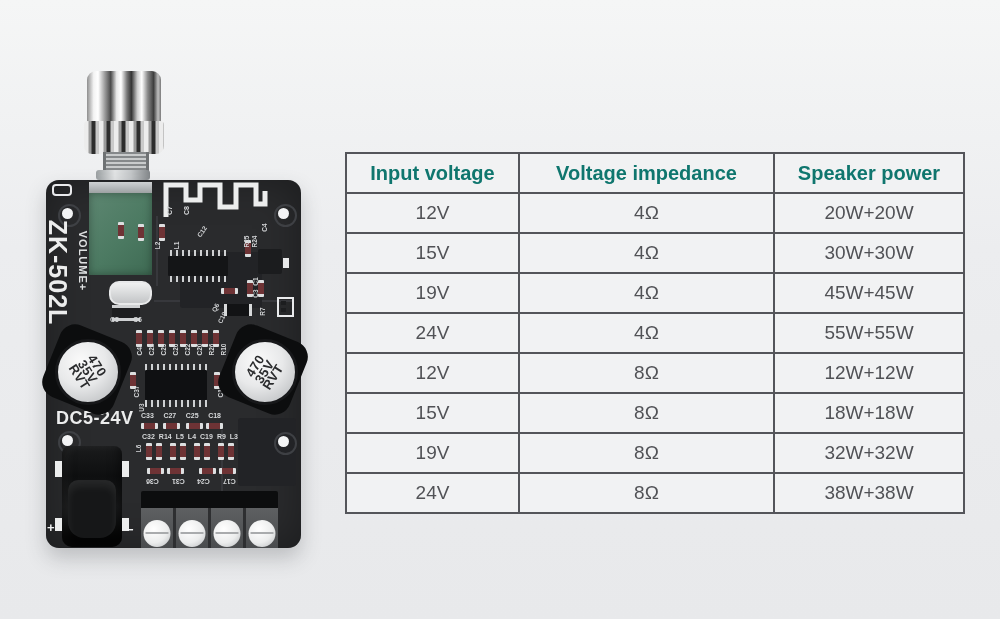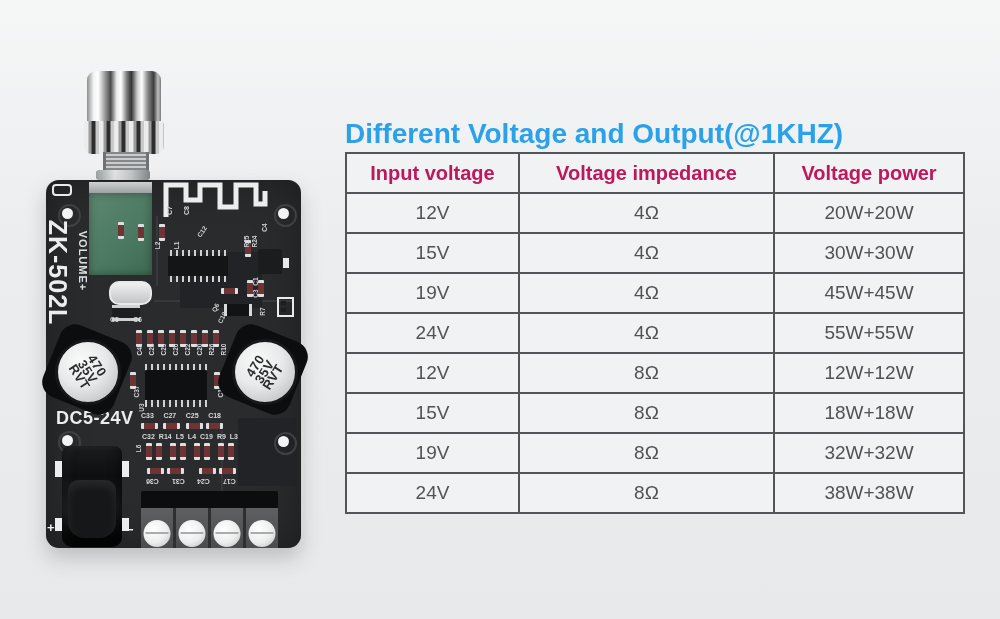--- a/index.html
+++ b/index.html
@@ -5,21 +5,21 @@
   html,body{margin:0;padding:0;}
   body{font-family:"Liberation Sans", sans-serif;}
   .screen{position:relative;width:1000px;height:619px;overflow:hidden;
           background:linear-gradient(180deg,#f5f6f6 0%,#ecedef 40%,#e8e9eb 100%);}
 
   
   .title{position:absolute;left:345px;top:99px;font-size:28px;font-weight:700;letter-spacing:0px;}
   .spec-table{position:absolute;left:345px;top:152px;width:618px;border-collapse:collapse;table-layout:fixed;}
   .spec-table th,.spec-table td{border:2px solid #54555a;background:#f1f2f3;text-align:center;
       height:38px;font-size:19px;color:#515256;padding:0;}
-  .spec-table th{font-weight:700;color:#be185d;font-size:20px;}
+  .spec-table th{font-weight:700;color:#0f766e;font-size:20px;}
   .col-a{width:173px;} .col-b{width:255px;} .col-c{width:190px;}
 
   
   .photo{position:absolute;left:0;top:0;width:340px;height:619px;}
   .abs{position:absolute;}
 
   
   .knob{left:87px;top:71px;width:74px;height:62px;border-radius:9px 9px 4px 4px;
     background:linear-gradient(90deg,#8e8e8e 0%,#f3f3f3 9%,#ffffff 15%,#9d9d9d 24%,#4a4a4a 32%,#e9e9e9 40%,#ffffff 46%,#787878 54%,#343434 60%,#cccccc 68%,#ffffff 74%,#8a8a8a 82%,#3d3d3d 90%,#c0c0c0 96%,#7a7a7a 100%);}
   .knob-flare{left:84px;top:121px;width:80px;height:33px;border-radius:4px 4px 8px 8px;
@@ -287,33 +287,32 @@
         <div class="tcell">
             <div class="screw"></div>
           </div>
         <div class="tcell">
             <div class="screw"></div>
           </div>
       </div>
     </div>
   </div>
 
-  <h1 class="title" style="color:#2aa1e8">Different Voltage and Output(@1KHZ)</h1>
 
   <table class="spec-table">
     <colgroup>
       <col class="col-a">
         <col class="col-b">
         <col class="col-c">
     </colgroup>
     <thead>
       <tr>
           <th>Input voltage</th>
           <th>Voltage impedance</th>
-          <th>Voltage power</th>
+          <th>Speaker power</th>
         </tr>
     </thead>
     <tbody>
         <tr>
           <td>12V</td>
           <td>4Ω</td>
           <td>20W+20W</td>
         </tr>
         <tr>
           <td>15V</td>

